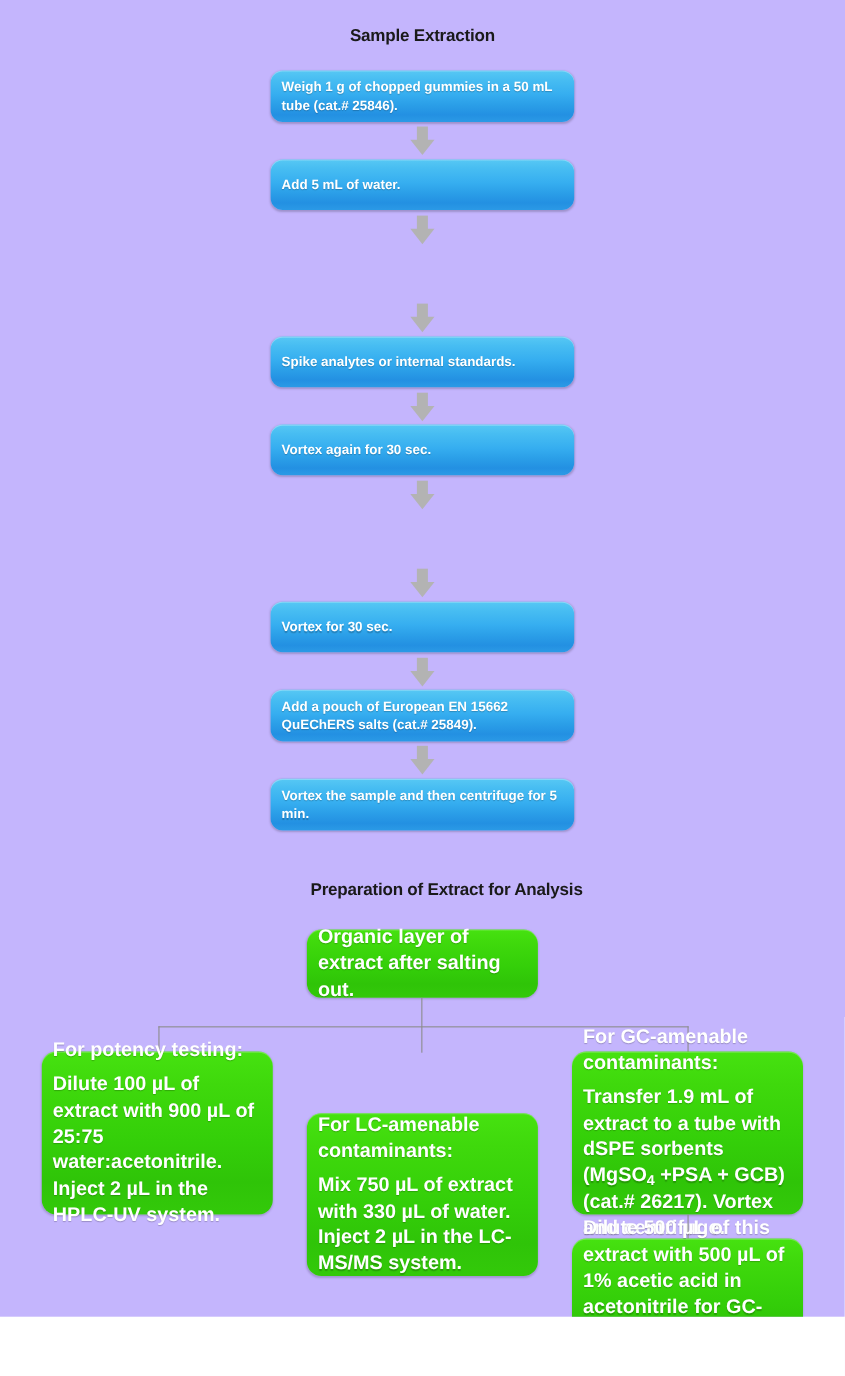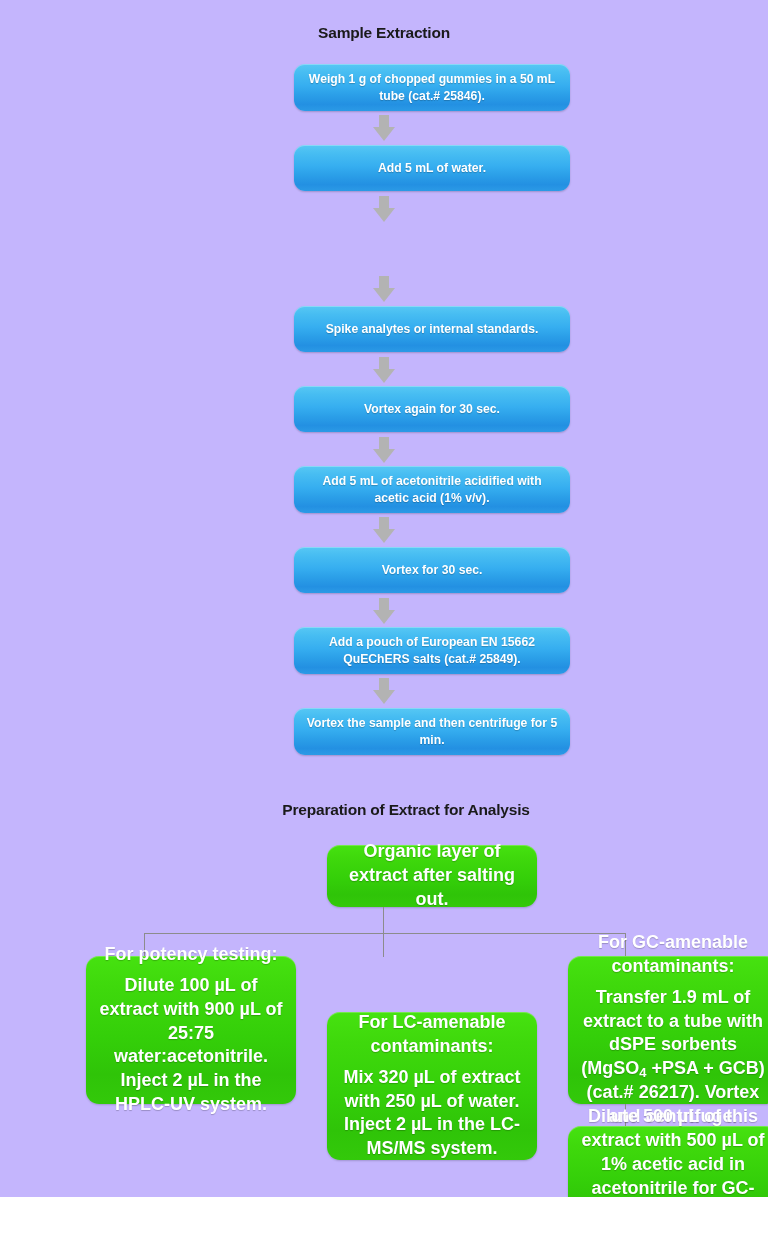--- a/index.html
+++ b/index.html
@@ -32,28 +32,27 @@
   }
   #heading-sample-extraction { top: 24px; }
   #heading-preparation { top: 801px; padding-left: 44px; }
 
   
   .node {
     position: absolute;
     display: flex;
     align-items: center;
     justify-content: center;
-    text-align: center;
+    text-align: left;
     color: #ffffff;
     font-weight: bold;
     line-height: 1.32;
     border-radius: 11px;
     padding: 6px 10px;
     text-shadow: 0 1px 1px rgba(0,0,0,0.22);
-    margin-left: 48px;
   }
 
   .node.blue {
     font-size: 12.2px;
     background: linear-gradient(to bottom,
         #57c8f4 0%,
         #47bdf2 18%,
         #36aef0 46%,
         #2b9fe8 66%,
         #2390e2 86%,
@@ -159,23 +158,20 @@
 
   <div class="node blue" style="left:246px; top:386px; width:276px; height:46px;">
     <span class="inner">Vortex again for 30 sec.</span>
   </div>
 
   <div class="arrow-down" style="left:373px; top:437px;">
     <span class="shaft"></span>
       <span class="head"></span>
   </div>
 
-  <div class="node blue" style="left:246px; top:466px; width:276px; height:47px;">
-    <span class="inner">Add 5 mL of acetonitrile acidified with acetic acid (1% v/v).</span>
-  </div>
 
   <div class="arrow-down" style="left:373px; top:517px;">
     <span class="shaft"></span>
       <span class="head"></span>
   </div>
 
   <div class="node blue" style="left:246px; top:547px; width:276px; height:46px;">
     <span class="inner">Vortex for 30 sec.</span>
   </div>
 
@@ -211,21 +207,21 @@
   <div class="node green" style="left:38px; top:956px; width:210px; height:148px;">
     <span class="inner">
       <span class="heading-line">For potency testing:</span>
       <span>Dilute 100 µL of extract with 900 µL of 25:75 water:acetonitrile. Inject 2 µL in the HPLC-UV system.</span>
     </span>
   </div>
 
   <div class="node green" style="left:279px; top:1012px; width:210px; height:148px;">
     <span class="inner">
       <span class="heading-line">For LC-amenable contaminants:</span>
-      <span>Mix 320 µL of extract with 250 µL of water. Inject 2 µL in the LC-MS/MS system.</span>
+      <span>Mix 750 µL of extract with 330 µL of water. Inject 2 µL in the LC-MS/MS system.</span>
     </span>
   </div>
 
   <div class="node green" style="left:520px; top:956px; width:210px; height:148px;">
     <span class="inner">
       <span class="heading-line">For GC-amenable contaminants:</span>
       <span><span>Transfer 1.9 mL of extract to a tube with dSPE sorbents (MgSO</span><sub>4</sub><span> +PSA + GCB) (cat.# 26217). Vortex and centrifuge.</span></span>
     </span>
   </div>
 

